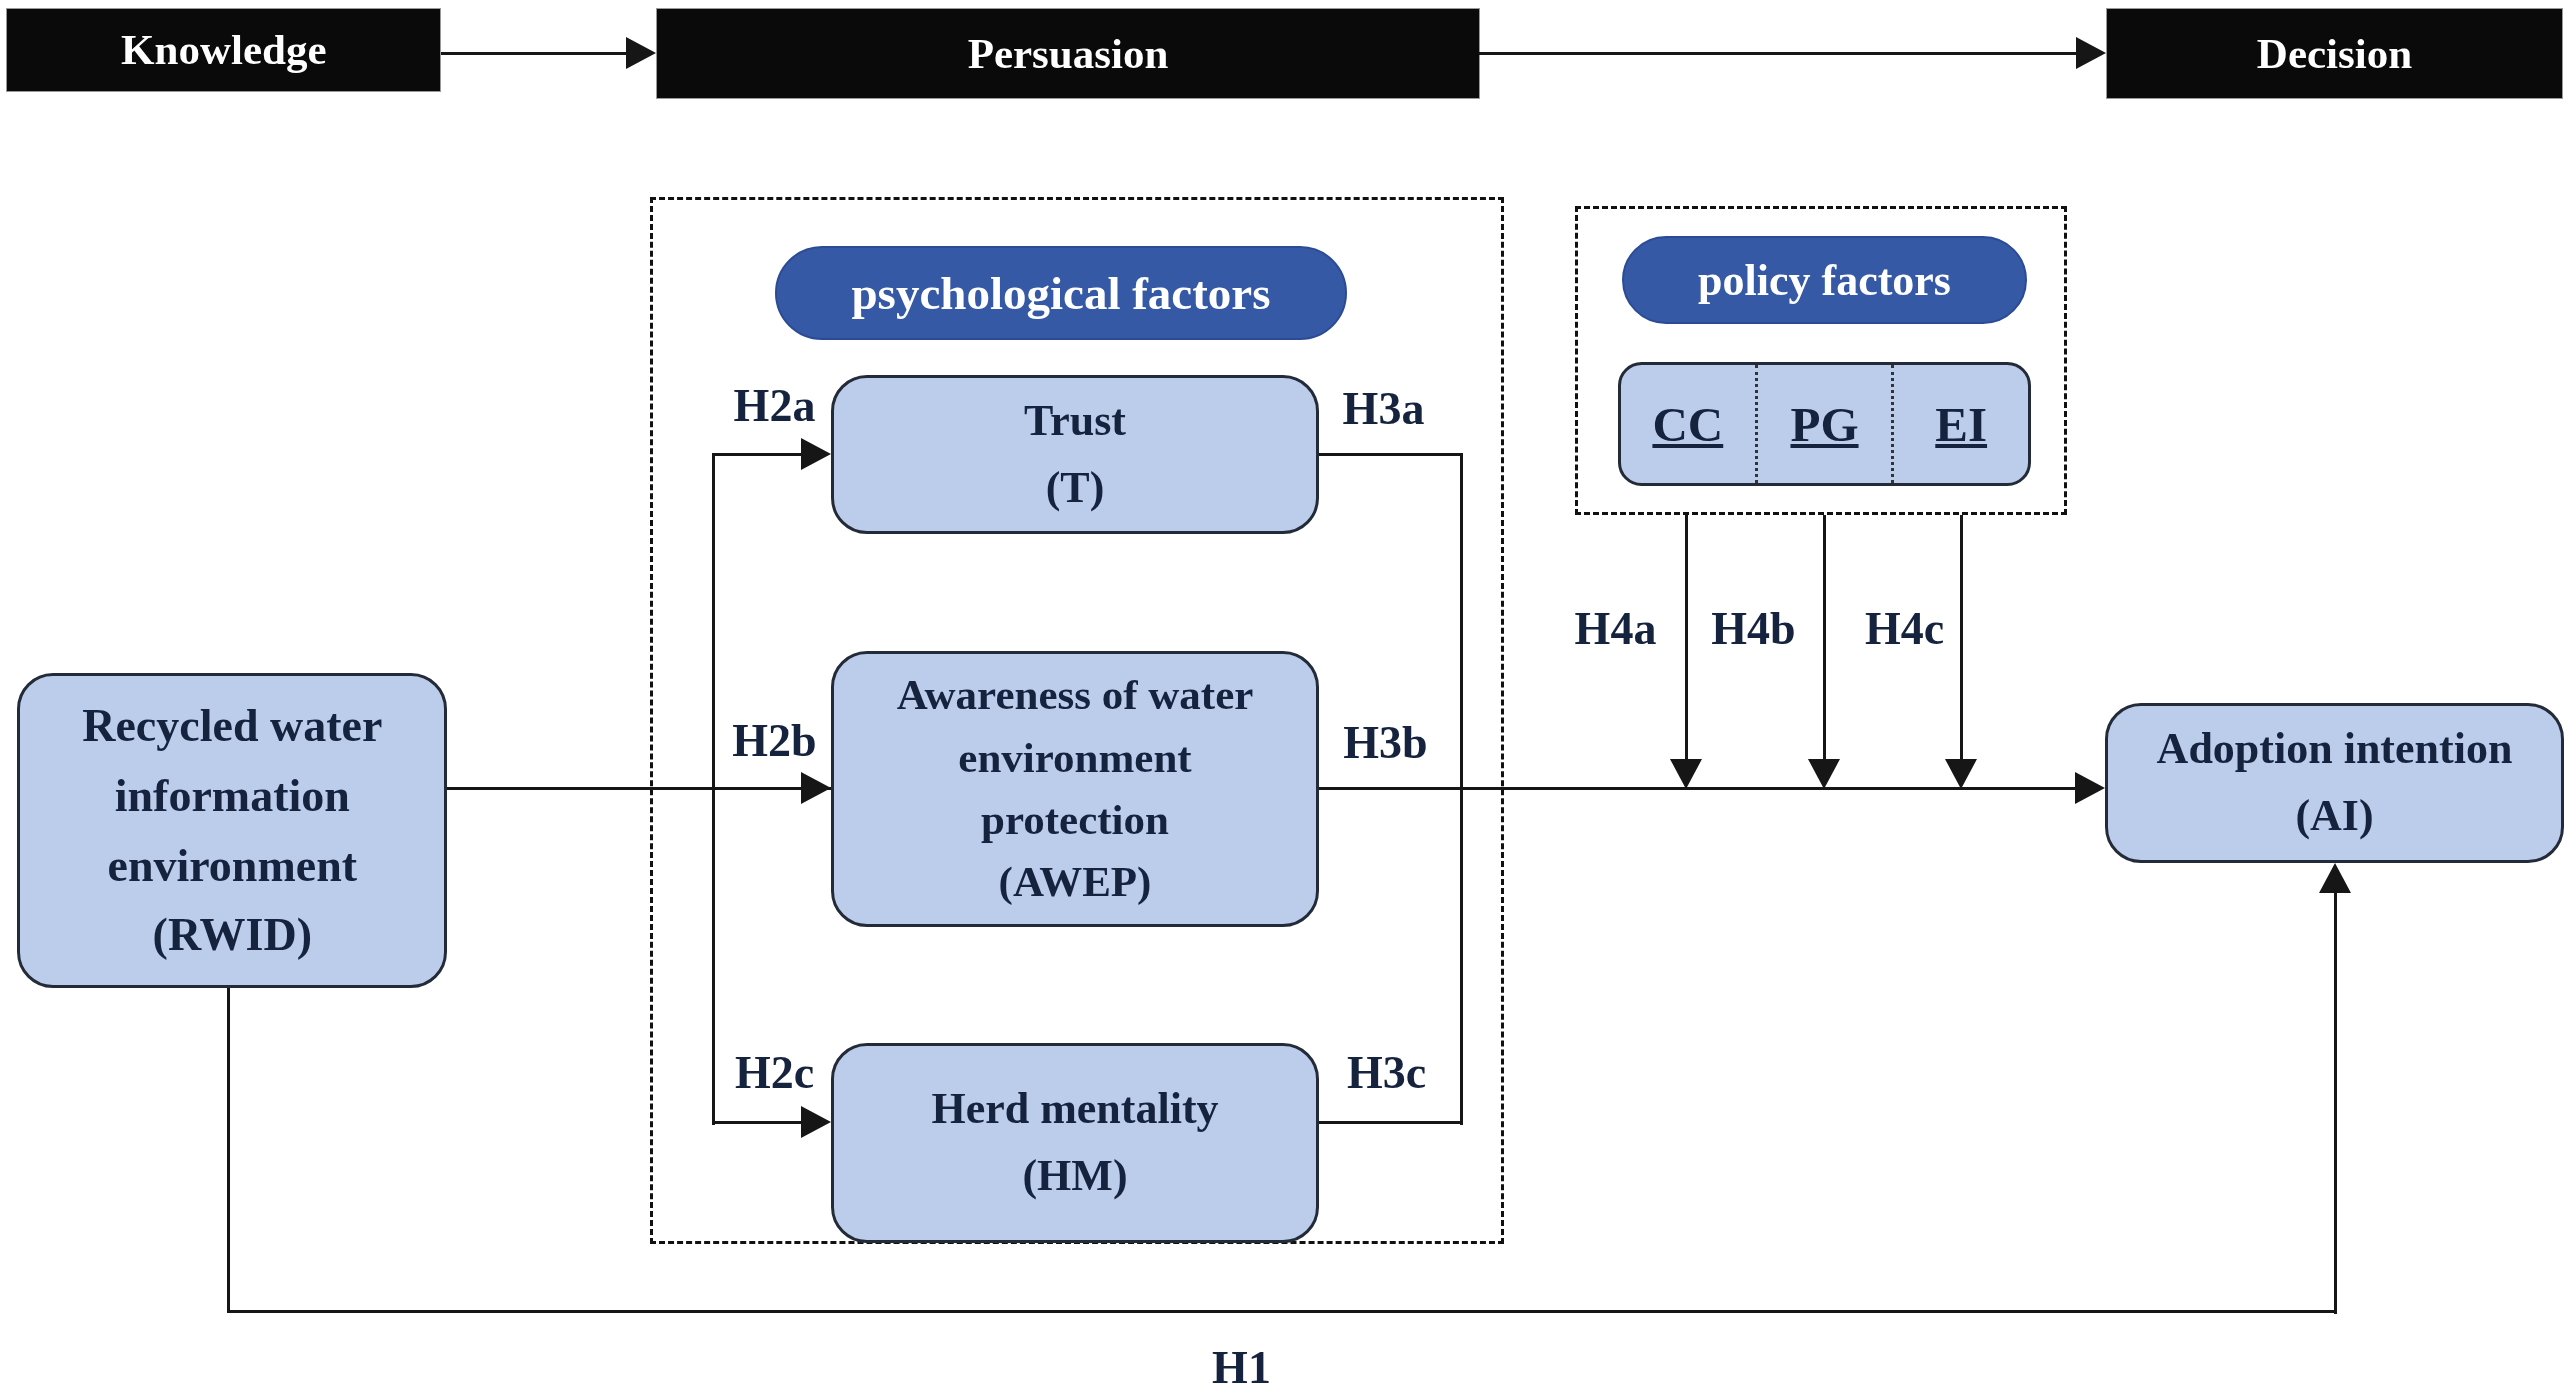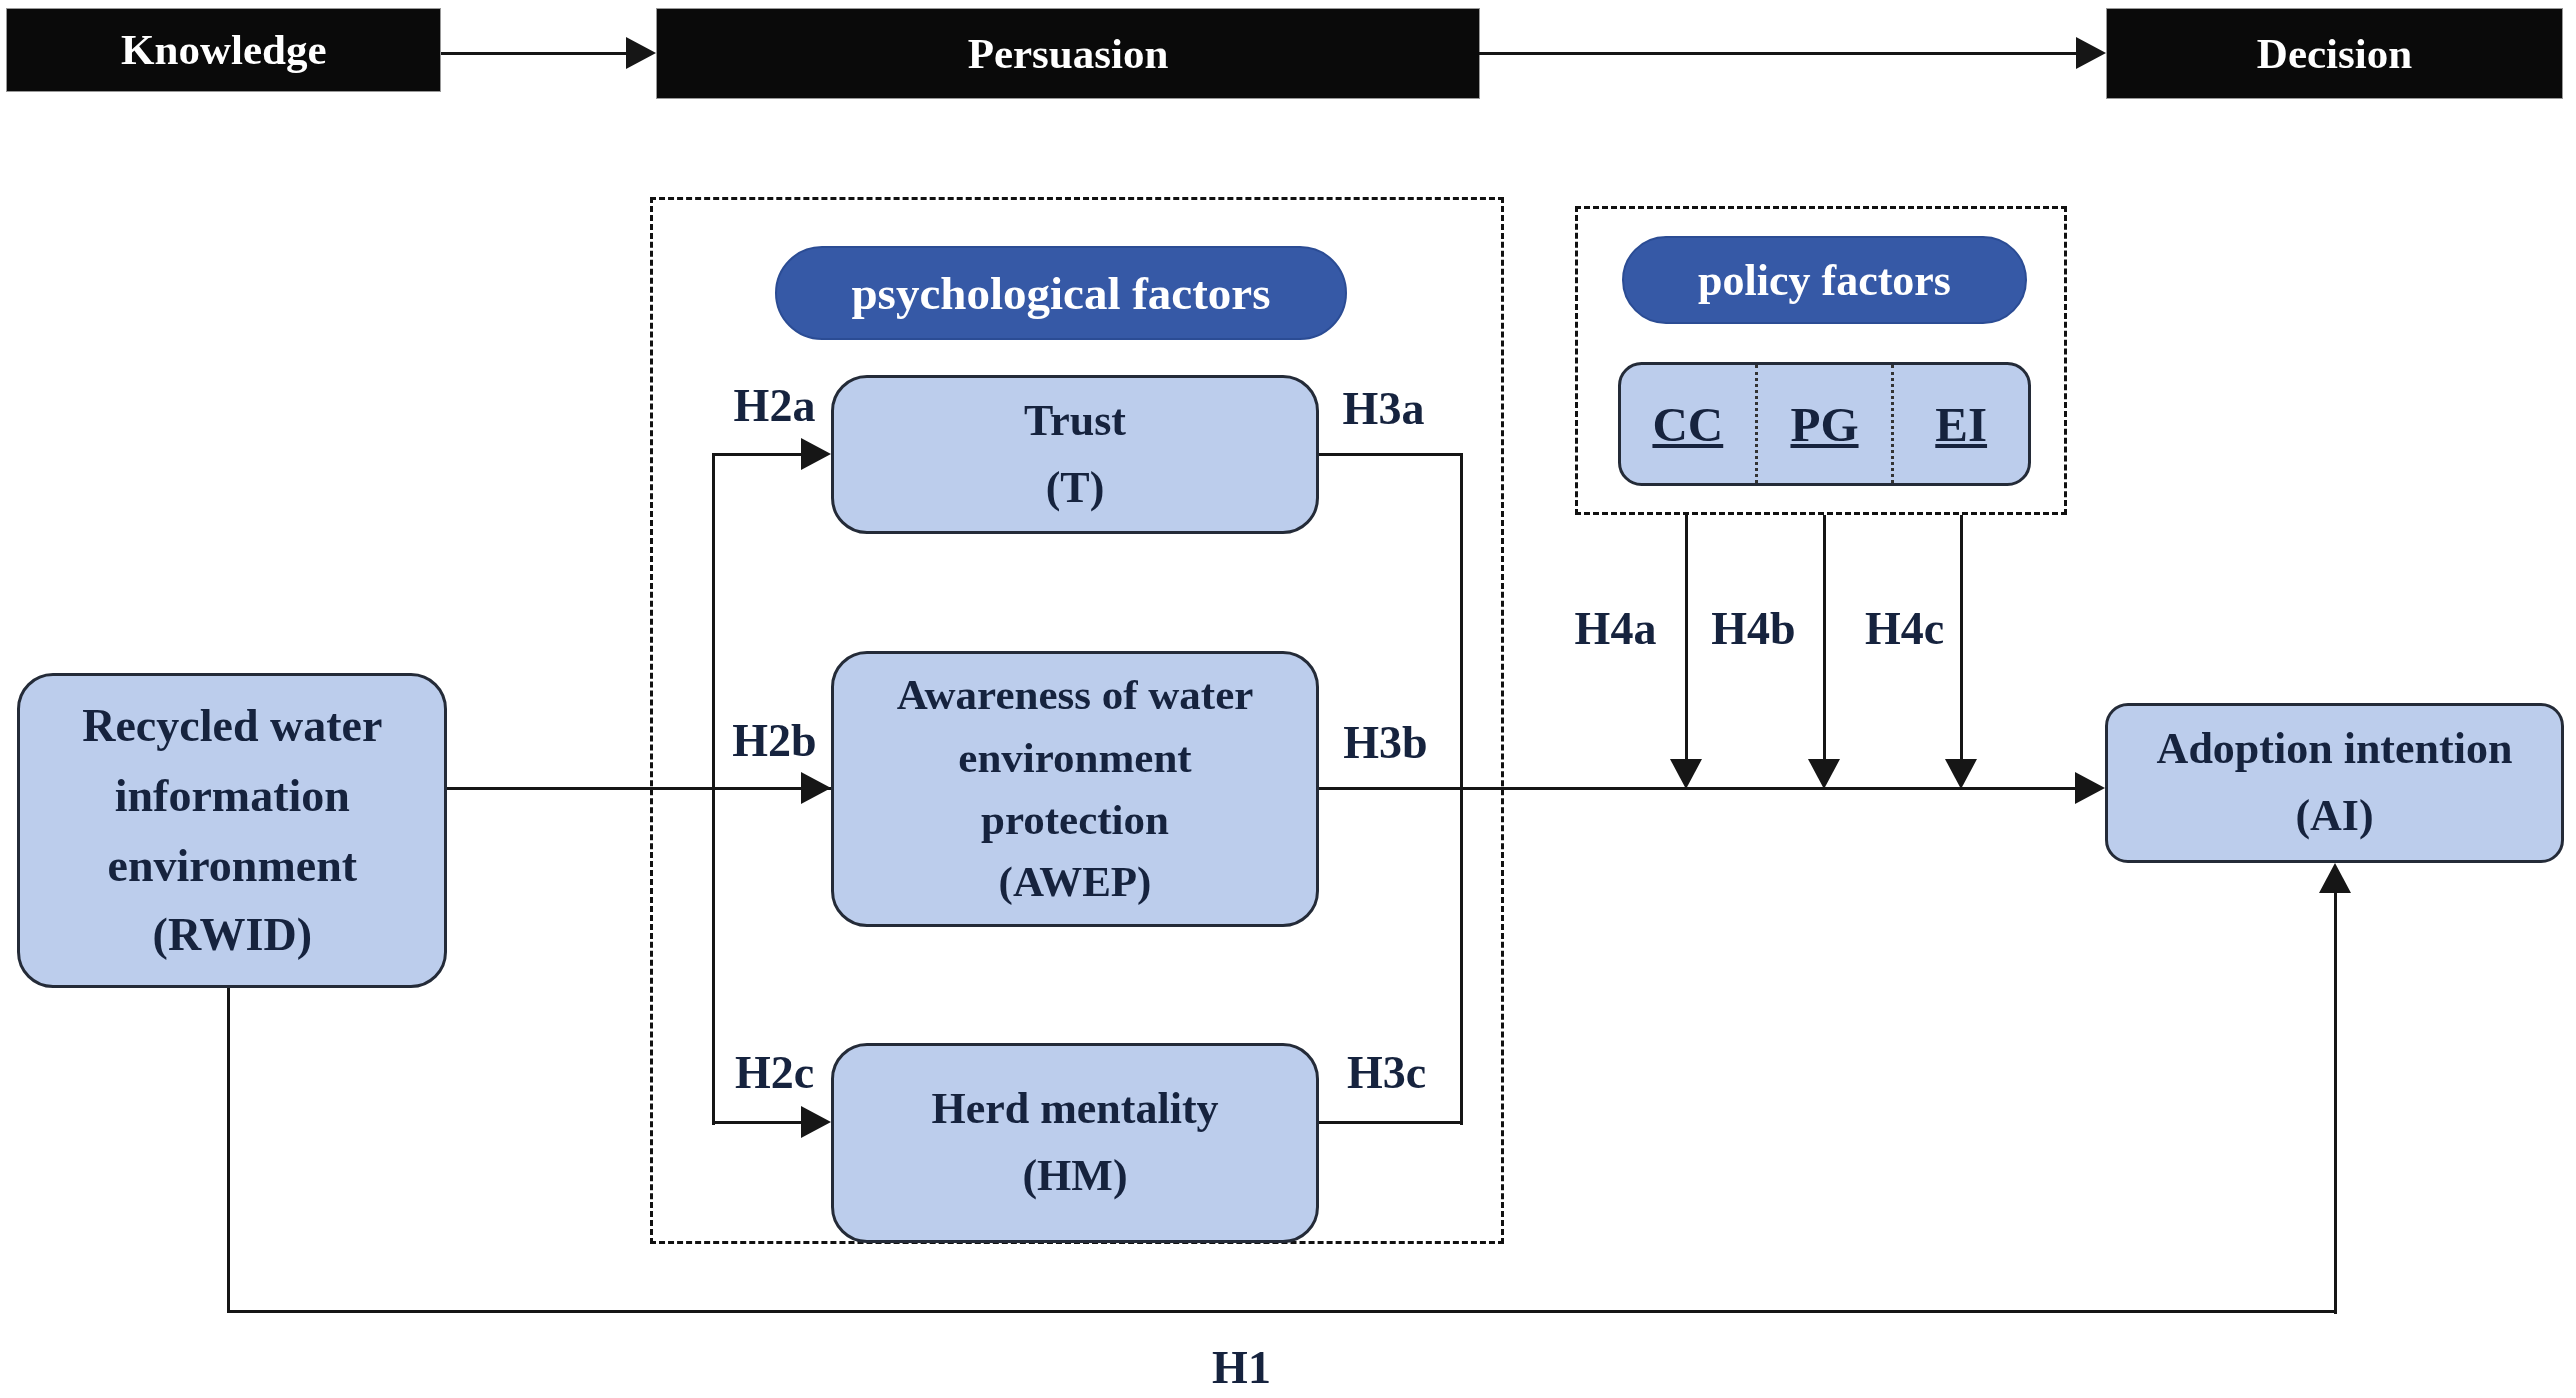--- a/index.html
+++ b/index.html
@@ -113,21 +113,21 @@
     <span class="nl" style="line-height:1.45;">environment</span>
     <span class="nl" style="line-height:1.45;">protection</span>
     <span class="nl" style="line-height:1.45;">(AWEP)</span>
   </div>
 
   <div class="node" style="left:831px;top:1043px;width:488px;height:200px;">
     <span class="nl">Herd mentality</span>
     <span class="nl">(HM)</span>
   </div>
 
-  <div class="node" style="left:2105px;top:703px;width:459px;height:160px;border-radius:23px;">
+  <div class="node" style="left:2105px;top:703px;width:459px;height:160px;">
     <span class="nl">Adoption intention</span>
     <span class="nl">(AI)</span>
   </div>
 
   <div class="ln" style="left:447px;top:787px;width:1630px;height:3.1px;"></div>
   <div class="ah ah-right" style="left:801px;top:772px;"></div>
   <div class="ah ah-right" style="left:2075px;top:772px;"></div>
 
   <div class="ln" style="left:712px;top:453px;width:3.1px;height:672px;"></div>
   <div class="ln" style="left:713px;top:453px;width:88px;height:3.1px;"></div>

